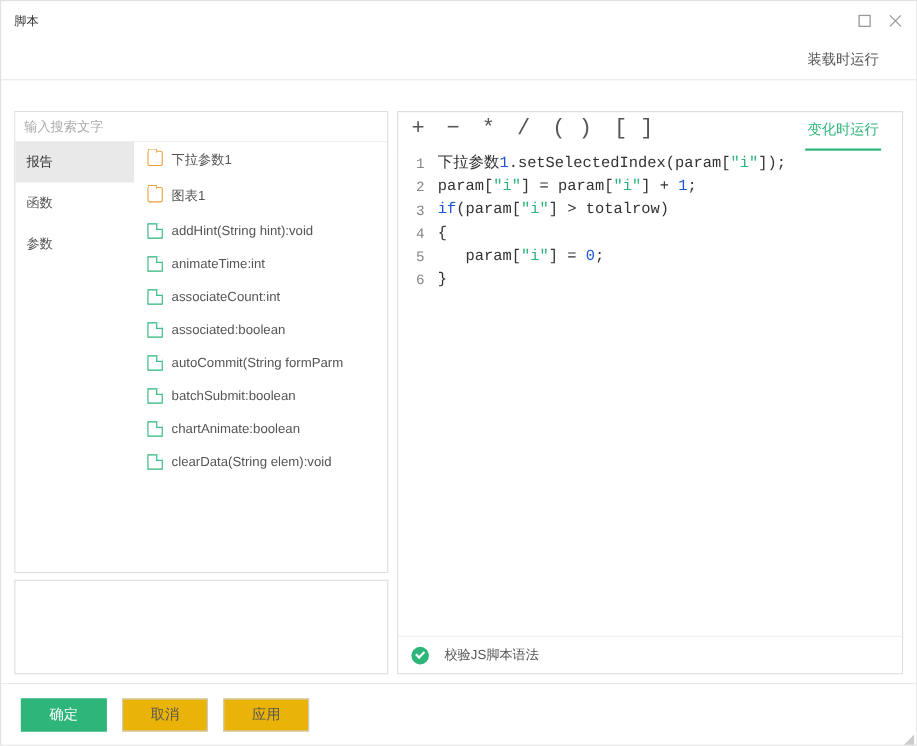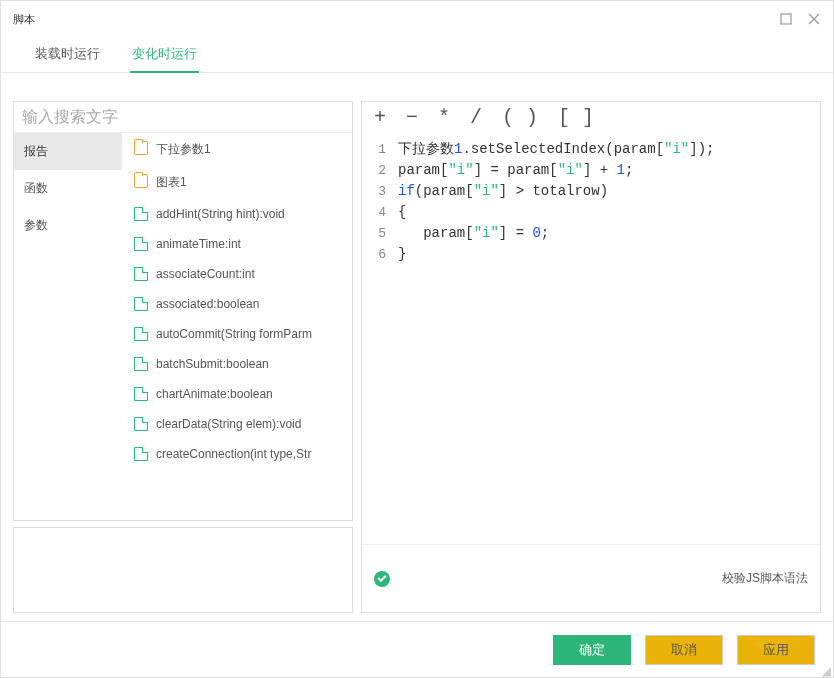--- a/index.html
+++ b/index.html
@@ -2,28 +2,28 @@
 <html><head>
 <meta charset="utf-8">
 <style>
 * { box-sizing: border-box; margin: 0; padding: 0; }
 body { font-family: "Microsoft YaHei", Arial, sans-serif; font-size: 13px; color: #333; background: #fff; }
 .window { width: 834px; height: 678px; display: flex; flex-direction: column; border: 1px solid #e0e0e0; position: relative; }
 .titlebar { height: 36px; display: flex; align-items: center; padding: 0 12px; }
 .titlebar .title { flex: 1; font-size: 11px; color: #333; font-family: Liberation Serif, serif; }
 .tb-controls { display: flex; gap: 14px; }
 .tb-btn { width: 14px; height: 14px; cursor: pointer; color: #999; display: flex; align-items: center; justify-content: center; }
-.tabs { height: 36px; display: flex; align-items: center; padding: 0 32px; gap: 28px; border-bottom: 1px solid #e8e8e8; }
+.tabs { height: 36px; display: flex; align-items: flex-end; padding: 0 32px; gap: 28px; border-bottom: 1px solid #e8e8e8; flex-direction: column; }
 .tab { padding: 8px 2px; cursor: pointer; font-size: 13px; color: #555; border-bottom: 2px solid transparent; }
 .tab.active { color: #2db57a; border-bottom-color: #2db57a; }
 .content { flex: 1; display: flex; padding: 28px 12px 8px; gap: 8px; overflow: hidden; }
 .left-col { width: 340px; display: flex; flex-direction: column; }
 .left-top { flex: 1; border: 1px solid #ddd; display: flex; flex-direction: column; min-height: 0; }
 .search-wrap { border-bottom: 1px solid #eee; }
-.search { width: 100%; border: none; padding: 6px 8px; font-size: 16px; outline: none; color: #333; }
+.search { width: 100%; border: none; padding: 6px 8px; font-size: 12px; outline: none; color: #333; }
 .search::placeholder { color: #aaa; }
 .two-pane { flex: 1; display: flex; min-height: 0; }
 .cats { width: 108px; overflow: hidden; }
 .cat { padding: 10px 10px; font-size: 12px; cursor: pointer; color: #555; }
 .cat.active { background: #e9e9e9; color: #333; }
 .items { flex: 1; overflow-y: scroll; overflow-x: hidden; position: relative; }
 .items::-webkit-scrollbar { width: 8px; }
 .items::-webkit-scrollbar-thumb { background: #d0d0d0; border-radius: 4px; }
 .items::-webkit-scrollbar-track { background: transparent; }
 .item { display: flex; align-items: flex-start; gap: 8px; padding: 8px 8px 8px 12px; font-size: 12px; color: #555; cursor: pointer; white-space: nowrap; }
@@ -38,24 +38,24 @@
 .op { cursor: pointer; }
 .editor { flex: 1; display: flex; overflow: auto; font-family: Consolas, "Courier New", monospace; font-size: 14px; }
 .gutter { width: 32px; text-align: right; padding: 4px 8px 4px 0; color: #888; font-size: 13px; background: #fff; }
 .gutter div { height: 21px; line-height: 21px; }
 .code { flex: 1; padding: 4px 4px; }
 .code .line { height: 21px; line-height: 21px; white-space: pre; }
 .s-str { color: #2db57a; }
 .s-key { color: #1a56d6; }
 .s-num { color: #1a56d6; }
 .s-ident { color: #333; }
-.validate { display: flex; align-items: center; gap: 0; padding: 25px 12px; border-top: 1px solid #eee; font-size: 12px; color: #555; justify-content: space-between; }
+.validate { display: flex; align-items: center; gap: 14px; padding: 8px 12px; border-top: 1px solid #eee; font-size: 12px; color: #555; }
 .check-ico { width: 16px; height: 16px; border-radius: 50%; background: #2db57a; position: relative; }
 .check-ico::after { content: ""; position: absolute; left: 4px; top: 4px; width: 6px; height: 3px; border-left: 2px solid #fff; border-bottom: 2px solid #fff; transform: rotate(-45deg); }
-.footer { height: 56px; display: flex; align-items: center; justify-content: flex-end; gap: 14px; padding: 0 18px; border-top: 1px solid #e8e8e8; }
+.footer { height: 56px; display: flex; align-items: center; gap: 14px; padding: 0 18px; border-top: 1px solid #e8e8e8; }
 .btn { min-width: 78px; height: 30px; border: 1px solid #ccc; background: #eab308; font-size: 13px; color: #555; cursor: pointer; }
 .btn.primary { background: #2db57a; border-color: #2db57a; color: #fff; }
 .resize { position: absolute; right: 2px; bottom: 2px; color: #ccc; font-size: 12px; cursor: nwse-resize; line-height: 8px; }
 </style>
 </head>
 <body>
 
 <div class="window">
   <div class="titlebar">
     <div class="title">脚本</div>
@@ -125,24 +125,20 @@
                 <span>batchSubmit:boolean</span>
               </div>
               <div class="item">
                 <span class="ico file"></span>
                 <span>chartAnimate:boolean</span>
               </div>
               <div class="item">
                 <span class="ico file"></span>
                 <span>clearData(String elem):void</span>
               </div>
-              <div class="item">
-                <span class="ico file"></span>
-                <span>createConnection(int type,Str</span>
-              </div>
             </div>
         </div>
       </div>
       <div class="left-bottom"></div>
     </div>
 
     <div class="right-col">
       <div class="ops" id="ops">
           <span class="op">+</span>
           <span class="op">−</span>

